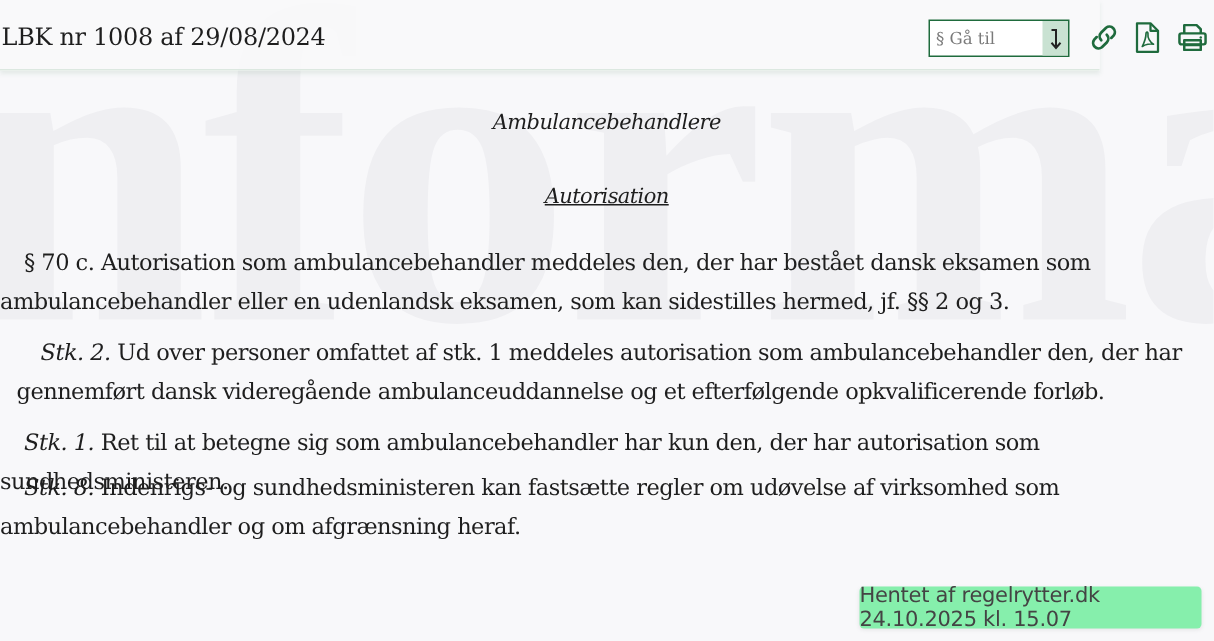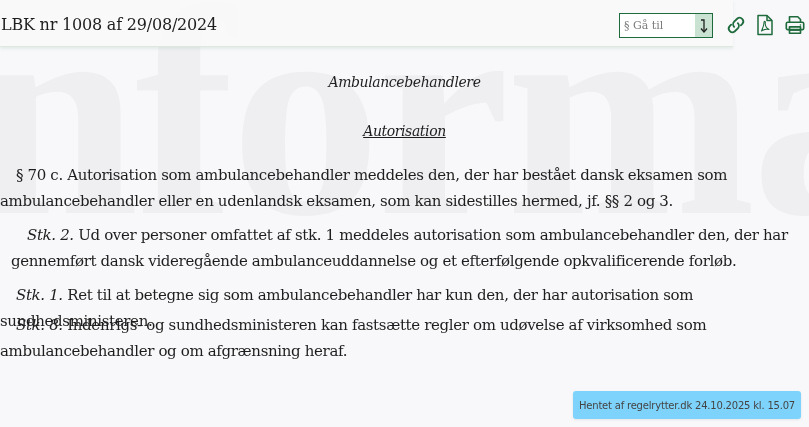--- a/index.html
+++ b/index.html
@@ -123,25 +123,25 @@
     }
     .para .stk {
       font-style: italic;
     }
     .footer-badge {
       position: absolute;
       left: 573px;
       top: 391px;
       width: 228px;
       height: 28px;
-      background: #7dd3fc;
+      background: #86efac;
       border-radius: 3px;
       box-shadow: 0 1px 3px rgba(0,0,0,0.08);
       font-family: "DejaVu Sans", "Liberation Sans", sans-serif;
-      font-size: 10px;
+      font-size: 14px;
       color: #444;
       display: flex;
       align-items: center;
       justify-content: center;
       letter-spacing: -0.2px;
       z-index: 2;
     }
   </style>
 </head>
 <body>

